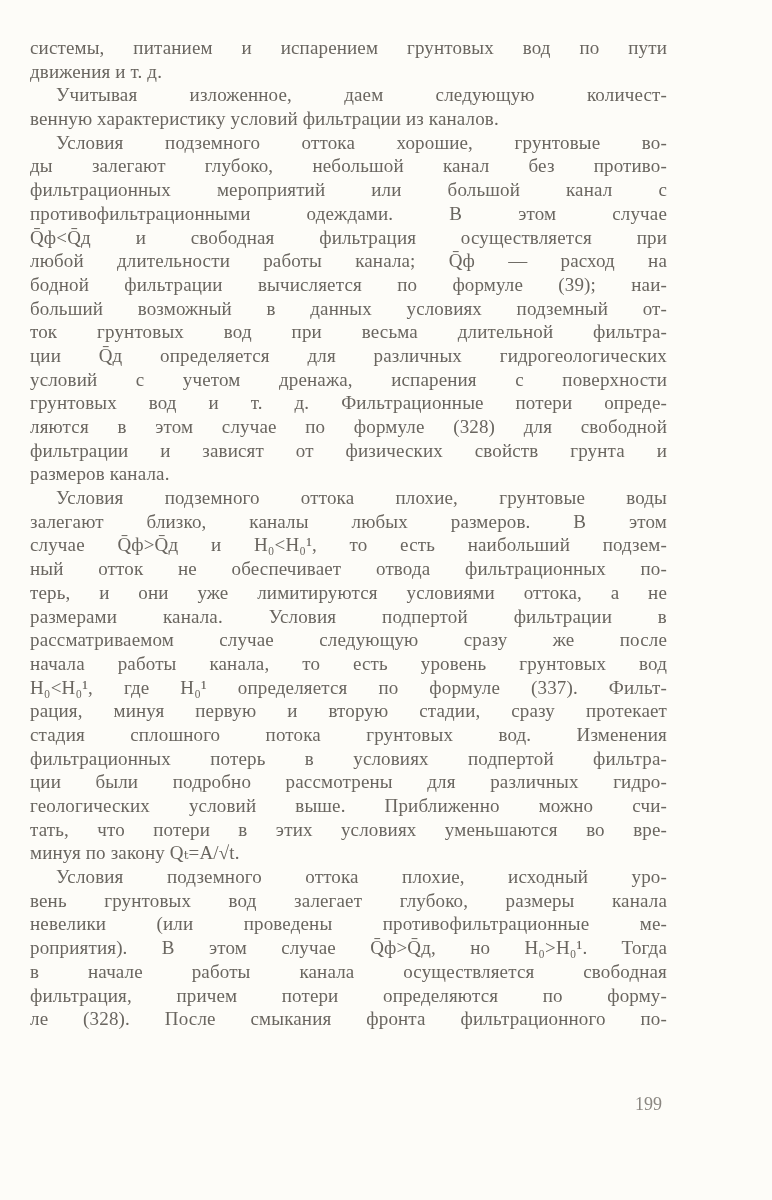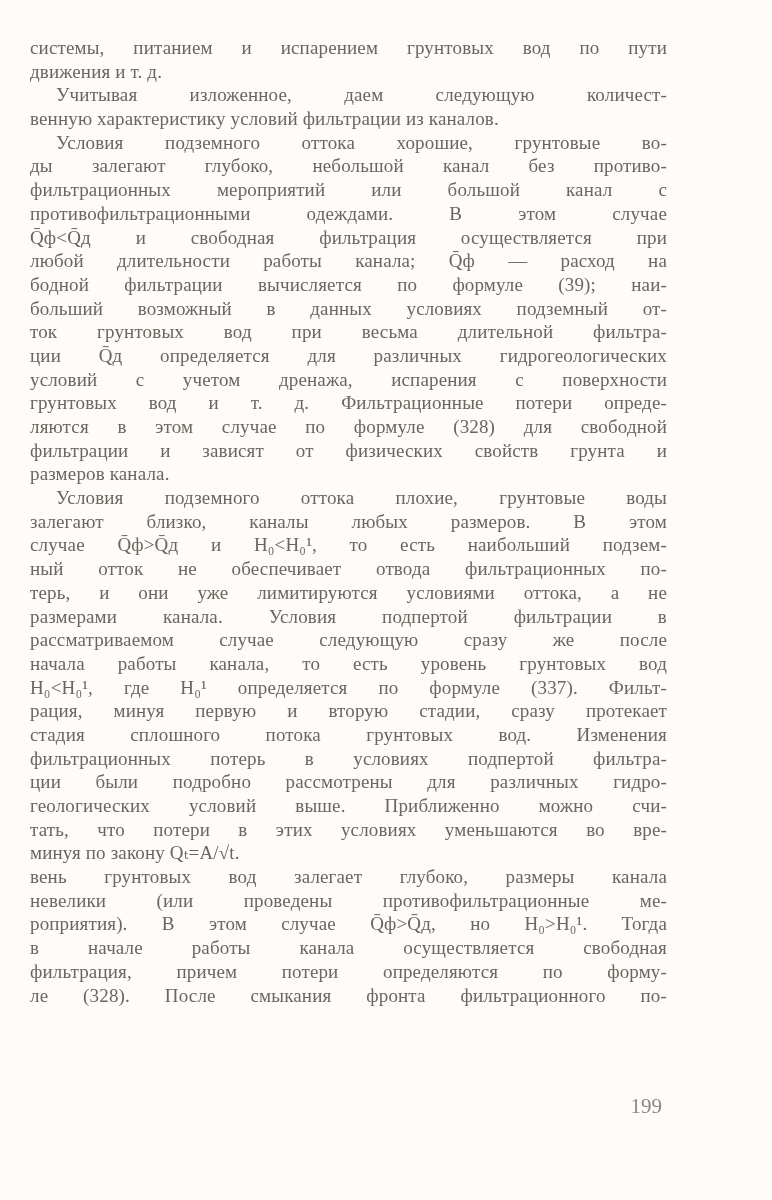--- a/index.html
+++ b/index.html
@@ -25,21 +25,21 @@
     text-align-last: justify;
     letter-spacing: 0.15px;
   }
   .line.last { text-align-last: left; }
   .line.indent { padding-left: 26px; }
   .pagenum {
     position: absolute;
     left: 612px; top: 1094px;
     width: 50px;
     text-align: right;
-    font-size: 21px;
+    font-size: 18px;
     color: #8a8680;
   }
 </style>
 </head>
 <body>
 
 <div class="page" id="page-body">
     <div class="line">системы, питанием и испарением грунтовых вод по пути</div>
     <div class="line last">движения и т. д.</div>
     <div class="line indent">Учитывая изложенное, даем следующую количест-</div>
@@ -68,20 +68,21 @@
     <div class="line">рассматриваемом случае следующую сразу же после</div>
     <div class="line">начала работы канала, то есть уровень грунтовых вод</div>
     <div class="line">H₀&lt;H₀¹, где H₀¹ определяется по формуле (337). Фильт-</div>
     <div class="line">рация, минуя первую и вторую стадии, сразу протекает</div>
     <div class="line">стадия сплошного потока грунтовых вод. Изменения</div>
     <div class="line">фильтрационных потерь в условиях подпертой фильтра-</div>
     <div class="line">ции были подробно рассмотрены для различных гидро-</div>
     <div class="line">геологических условий выше. Приближенно можно счи-</div>
     <div class="line">тать, что потери в этих условиях уменьшаются во вре-</div>
     <div class="line last">минуя по закону Qₜ=A/√t.</div>
+    <div class="line indent">Условия подземного оттока плохие, исходный уро-</div>
     <div class="line">вень грунтовых вод залегает глубоко, размеры канала</div>
     <div class="line">невелики (или проведены противофильтрационные ме-</div>
     <div class="line">роприятия). В этом случае Q̄ф&gt;Q̄д, но H₀&gt;H₀¹. Тогда</div>
     <div class="line">в начале работы канала осуществляется свободная</div>
     <div class="line">фильтрация, причем потери определяются по форму-</div>
     <div class="line">ле (328). После смыкания фронта фильтрационного по-</div>
   </div>
 <div class="pagenum">199</div>
 
 </body></html>

